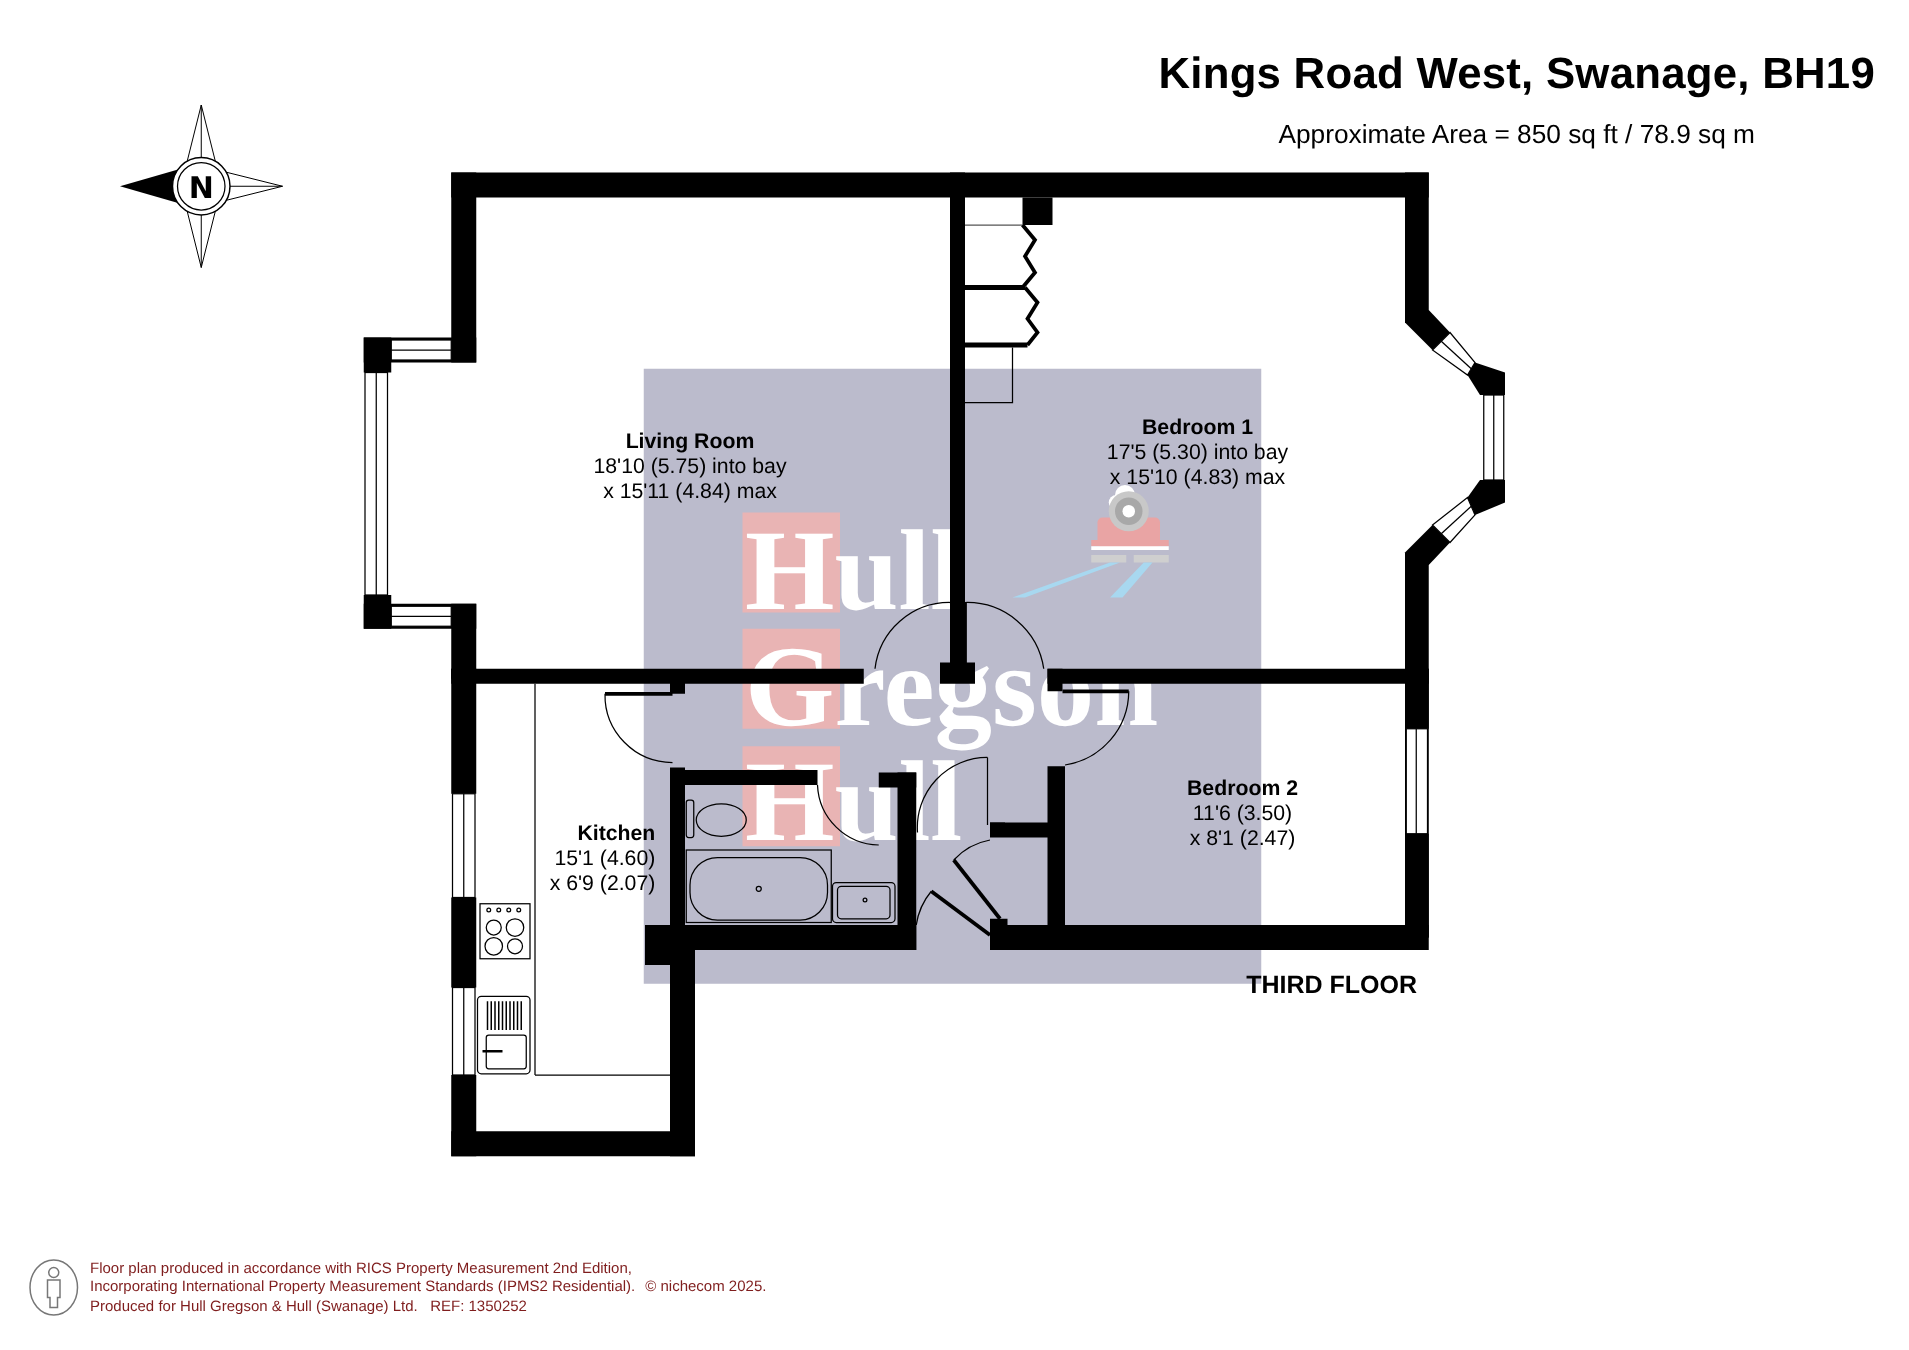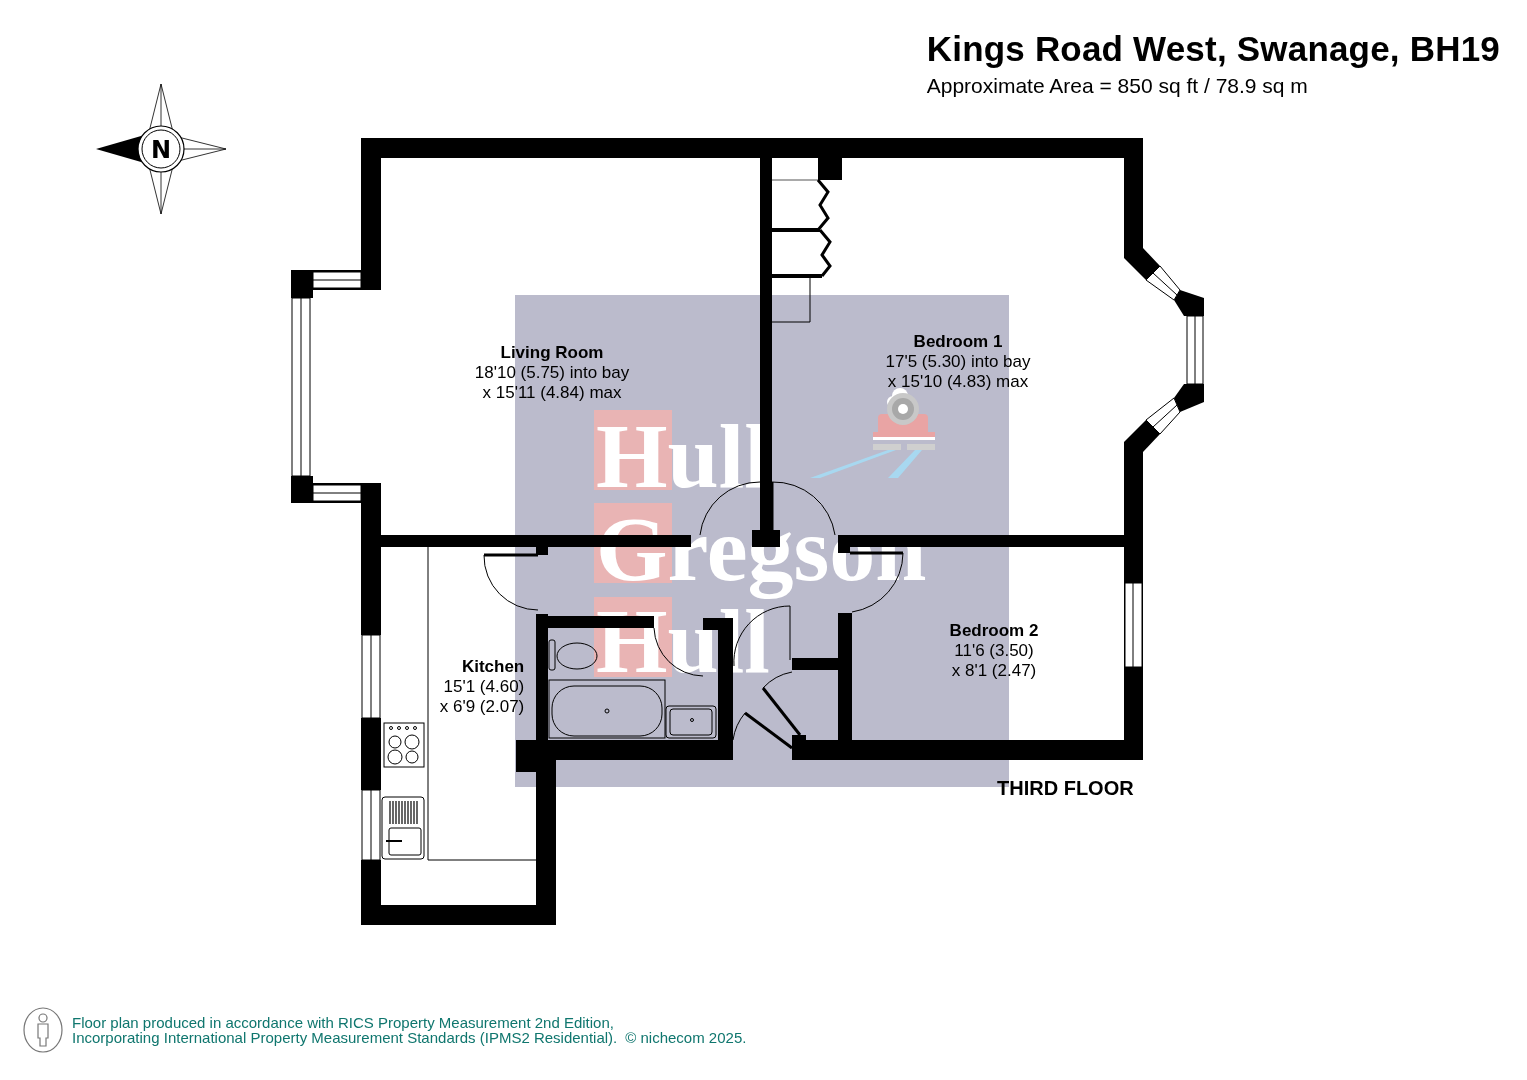--- a/index.html
+++ b/index.html
@@ -1,28 +1,28 @@
 <!DOCTYPE html>
 <html><head>
 <meta charset="utf-8">
 <style>
   html, body { margin: 0; padding: 0; background: #ffffff; }
   body { width: 1527px; height: 1080px; position: relative; overflow: hidden; font-family: "Liberation Sans", sans-serif; color: #000; }
-  .header { position: absolute; right: 27px; top: 28px; text-align: left; }
+  .header { position: absolute; right: 27px; top: 38px; text-align: center; }
   .title { font-size: 35px; font-weight: bold; letter-spacing: 0.2px; line-height: 42px; }
-  .area { font-size: 21px; line-height: 28px; margin-top: 2px; }
+  .area { font-size: 21px; line-height: 28px; margin-top: 14px; }
   .note { font-size: 14px; line-height: 20px; margin-top: 1px; }
   .compass { position: absolute; left: 94px; top: 82px; width: 134px; height: 134px; }
   svg.plan { position: absolute; left: 0; top: 0; width: 1527px; height: 1080px; }
   .room-label { position: absolute; text-align: center; font-size: 17px; line-height: 20px; transform: translateX(-50%); white-space: nowrap; }
   .room-label .rname { font-weight: bold; }
   .floor-label { position: absolute; left: 997px; top: 777px; font-size: 20px; font-weight: bold; }
   .footer { position: absolute; left: 22px; top: 1006px; display: flex; align-items: center; }
   .footer-icon { width: 42px; height: 48px; margin-right: 8px; }
-  .footer-text { font-size: 15px; line-height: 15.5px; color: #0f766e; }
+  .footer-text { font-size: 12px; line-height: 15.5px; color: #7f1d1d; }
   .footer-text .brand { margin-left: 8px; }
 </style>
 </head>
 <body>
 
 <svg class="plan" viewBox="0 0 1527 1080" xmlns="http://www.w3.org/2000/svg">
 
   <rect x="515" y="295" width="494" height="492" fill="#bbbbcc"></rect>
 
   <rect x="594" y="410" width="78" height="80" fill="#e9b4b4"></rect>
@@ -255,14 +255,15 @@
 
 <div class="footer">
   <svg class="footer-icon" viewBox="0 0 42 48" xmlns="http://www.w3.org/2000/svg">
     <ellipse cx="21" cy="24" rx="19" ry="22" fill="none" stroke="#777" stroke-width="1.2"></ellipse>
     <circle cx="21" cy="12" r="4" fill="none" stroke="#777" stroke-width="1.2"></circle>
     <path d="M16,18 L26,18 L26,32 L24,32 L24,40 L18,40 L18,32 L16,32 Z" fill="none" stroke="#777" stroke-width="1.2"></path>
   </svg>
   <div class="footer-text">
     <div>Floor plan produced in accordance with RICS Property Measurement 2nd Edition,</div>
     <div><span>Incorporating International Property Measurement Standards (IPMS2 Residential).</span><span class="brand">© nichecom 2025.</span></div>
+    <div><span>Produced for Hull Gregson &amp; Hull (Swanage) Ltd.</span>&nbsp;&nbsp;&nbsp;<span>REF:  1350252</span></div>
   </div>
 </div>
 
 </body></html>

